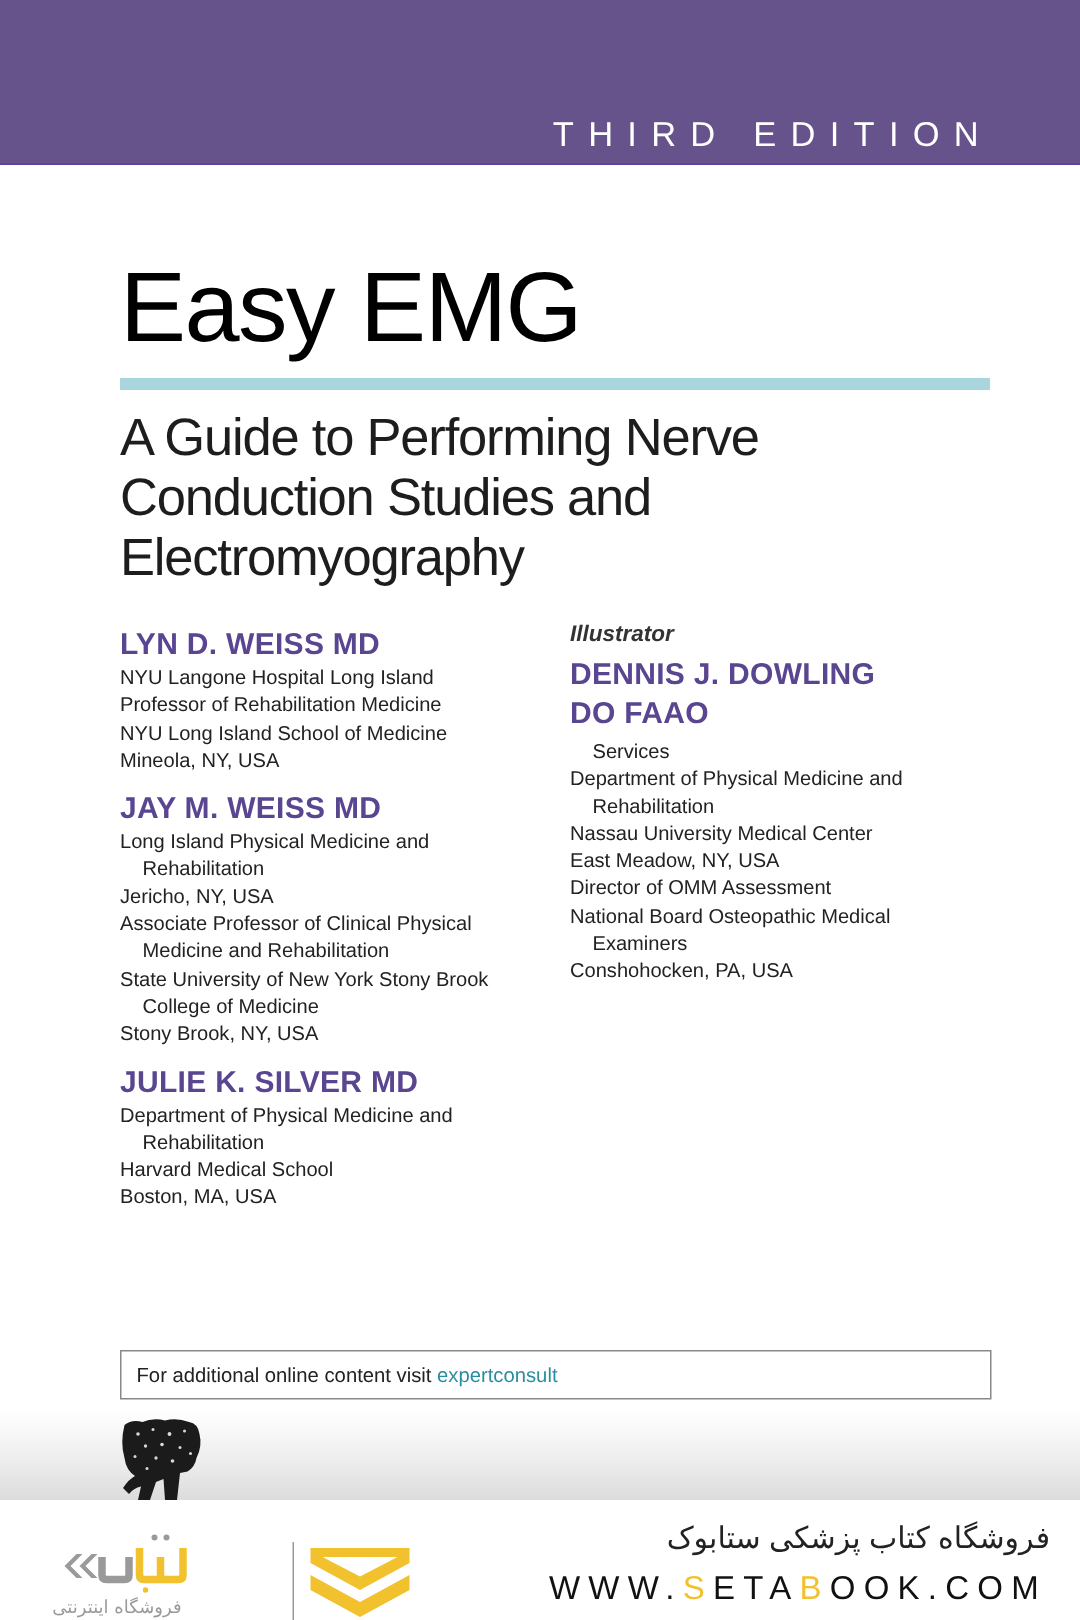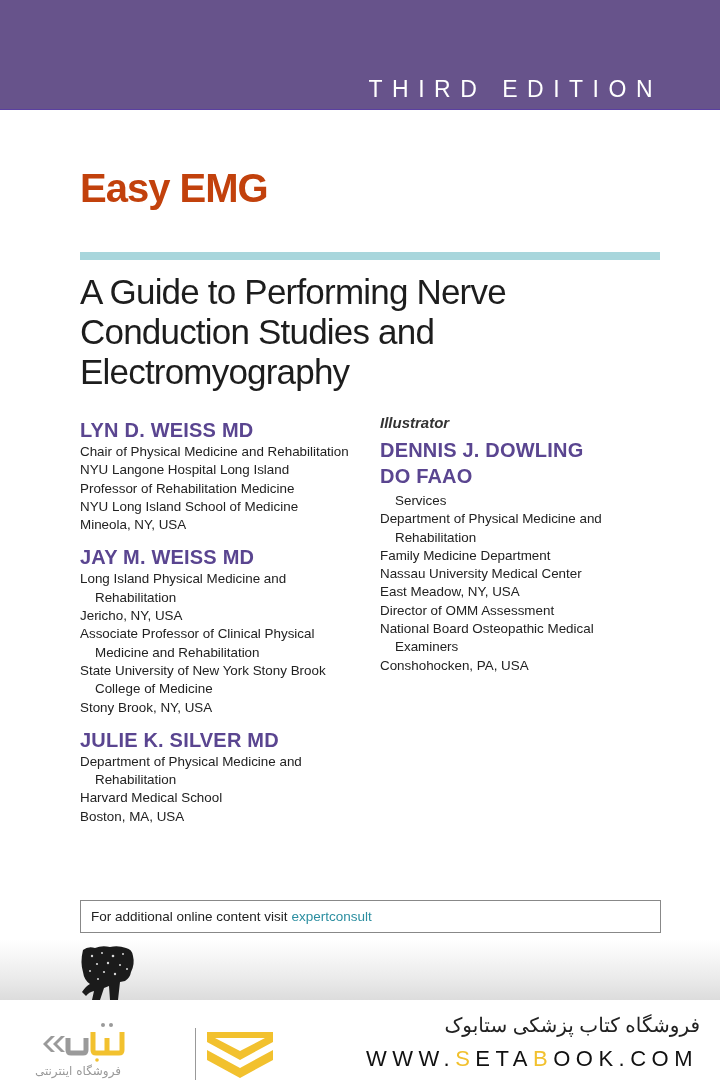--- a/index.html
+++ b/index.html
@@ -2,21 +2,21 @@
 <html><head>
 <meta charset="utf-8">
 <style>
   * { margin: 0; padding: 0; box-sizing: border-box; }
   html, body { width: 720px; height: 1080px; overflow: hidden; background: #ffffff; }
   body { position: relative; font-family: "Liberation Sans", sans-serif; color: #222; }
 
   .top-band { position: absolute; left: 0; top: 0; width: 720px; height: 110px; background: #67538b; border-bottom: 1px solid #5a3fa0; padding-left: 28px; }
   .edition { position: absolute; right: 58px; top: 76px; color: #fff; font-size: 23px; letter-spacing: 9.5px; font-weight: normal; }
 
-  .title { position: absolute; left: 80px; top: 166px; font-size: 40px; color: #c2410c; font-weight: bold; letter-spacing: -1px; }
+  .title { position: absolute; left: 80px; top: 166px; font-size: 66px; color: #000000; font-weight: normal; letter-spacing: -1px; }
   .title-rule { position: absolute; left: 80px; top: 252px; width: 580px; height: 8px; background: #a8d6dc; }
   .subtitle { position: absolute; left: 80px; top: 272px; width: 600px; font-size: 35px; line-height: 40px; color: #1d1d1d; letter-spacing: -0.8px; }
 
   .col { position: absolute; }
   .col-left { left: 80px; top: 417px; width: 290px; }
   .col-right { left: 380px; top: 414px; width: 290px; }
 
   .role-label { font-style: italic; font-size: 15px; color: #333; line-height: 18px; }
   .person-name { font-weight: bold; color: #5a4590; font-size: 20px; line-height: 26px; letter-spacing: 0.2px; }
   .aff { font-size: 13.4px; line-height: 18.3px; color: #222; }
@@ -44,21 +44,20 @@
 </div>
 
 <h1 class="title">Easy EMG</h1>
 <div class="title-rule"></div>
 <div class="subtitle">A Guide to Performing Nerve Conduction Studies and Electromyography</div>
 
 <div class="col col-left">
   <div id="authors-list">
       <div class="person">
         <div class="person-name">LYN D. WEISS MD</div>
-        <div class="aff">Chair of Physical Medicine and Rehabilitation</div>
         <div class="aff">NYU Langone Hospital Long Island</div>
         <div class="aff">Professor of Rehabilitation Medicine</div>
         <div class="aff">NYU Long Island School of Medicine</div>
         <div class="aff">Mineola, NY, USA</div>
       </div>
       <div class="person">
         <div class="person-name">JAY M. WEISS MD</div>
         <div class="aff">Long Island Physical Medicine and</div>
         <div class="aff indent">Rehabilitation</div>
         <div class="aff">Jericho, NY, USA</div>
@@ -79,21 +78,20 @@
 </div>
 
 <div class="col col-right">
   <div class="role-label" style="margin-bottom:5px;font-weight:bold;">Illustrator</div>
   <div class="person-name">DENNIS J. DOWLING</div>
   <div class="person-name" style="margin-bottom:3px;">DO FAAO</div>
   <div id="illustrator-affs">
       <div class="aff indent">Services</div>
       <div class="aff">Department of Physical Medicine and</div>
       <div class="aff indent">Rehabilitation</div>
-      <div class="aff">Family Medicine Department</div>
       <div class="aff">Nassau University Medical Center</div>
       <div class="aff">East Meadow, NY, USA</div>
       <div class="aff">Director of OMM Assessment</div>
       <div class="aff">National Board Osteopathic Medical</div>
       <div class="aff indent">Examiners</div>
       <div class="aff">Conshohocken, PA, USA</div>
     </div>
 </div>
 
 <div class="online-box">

